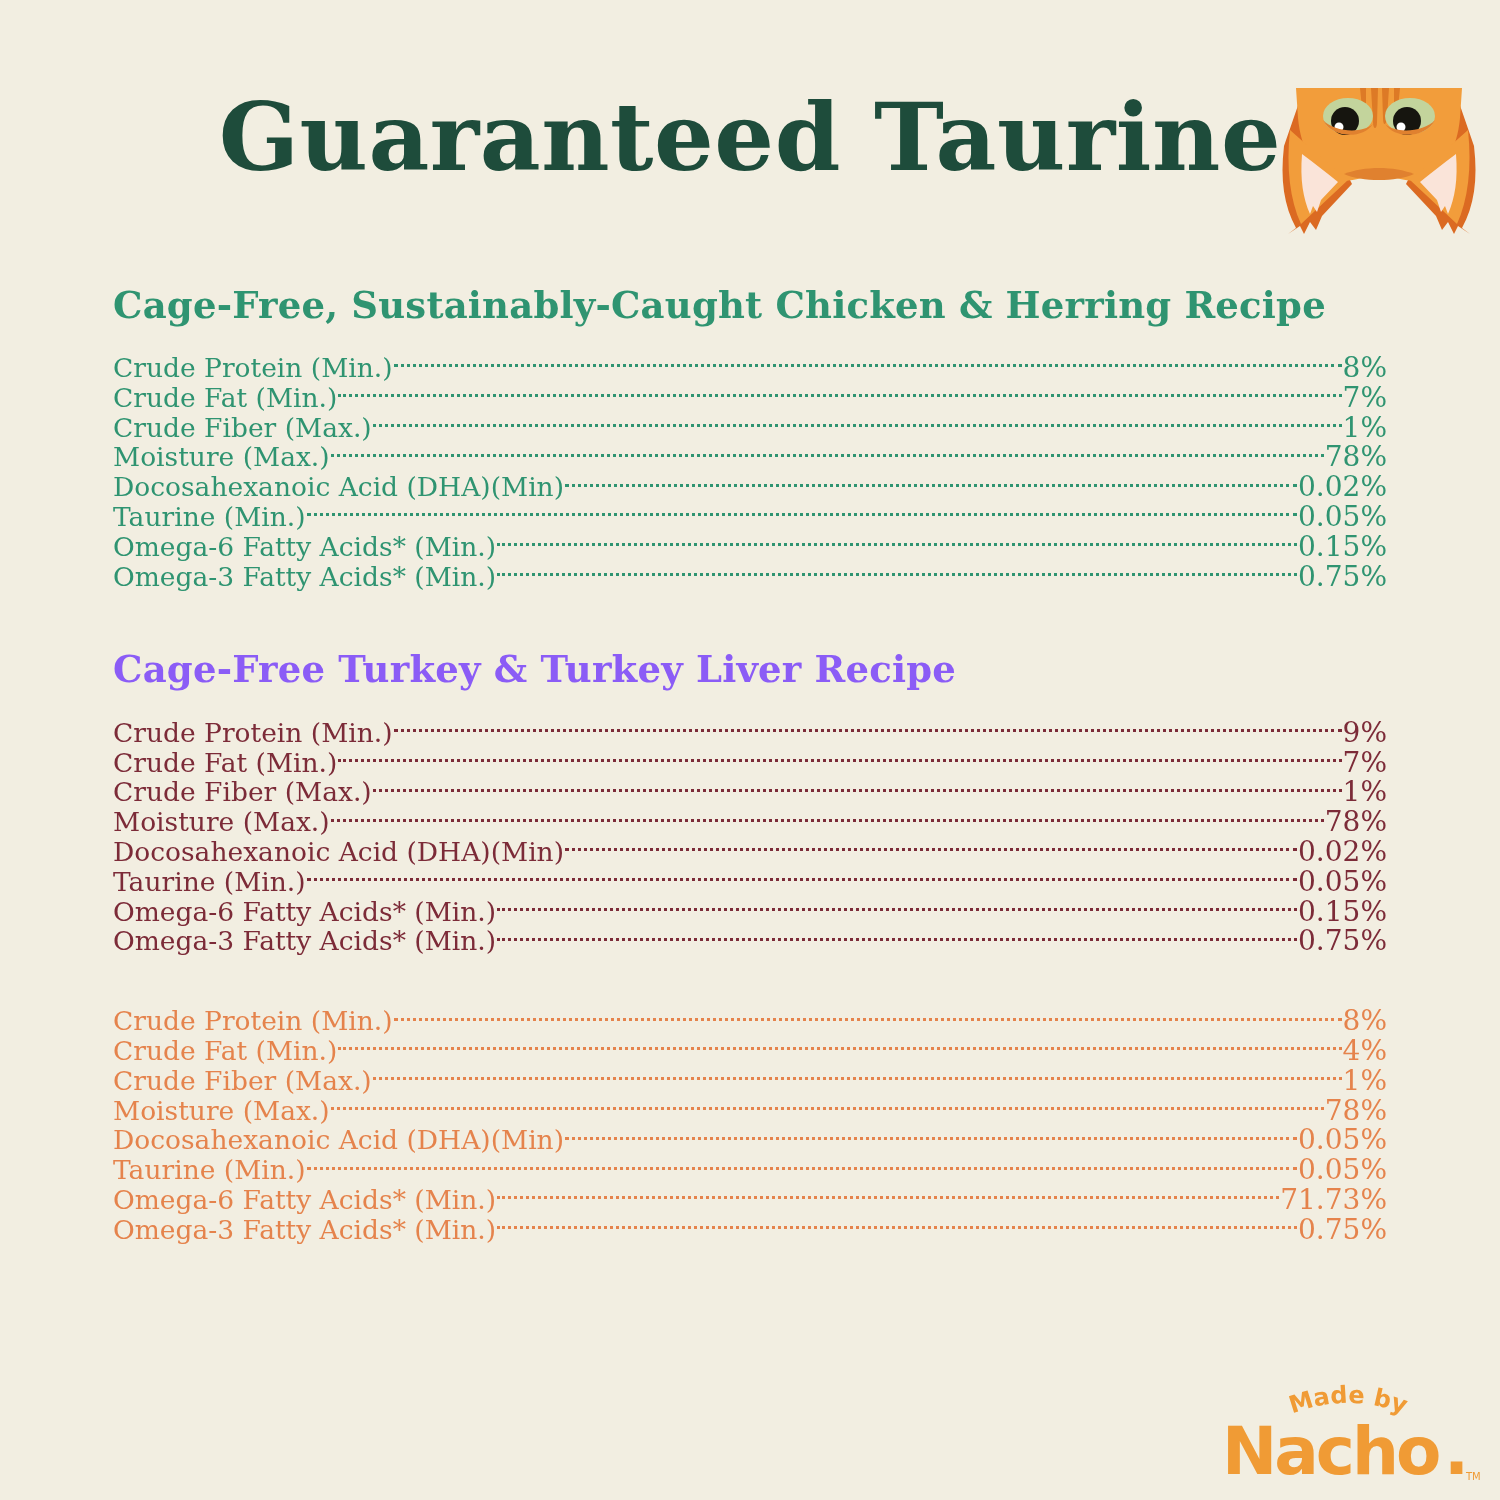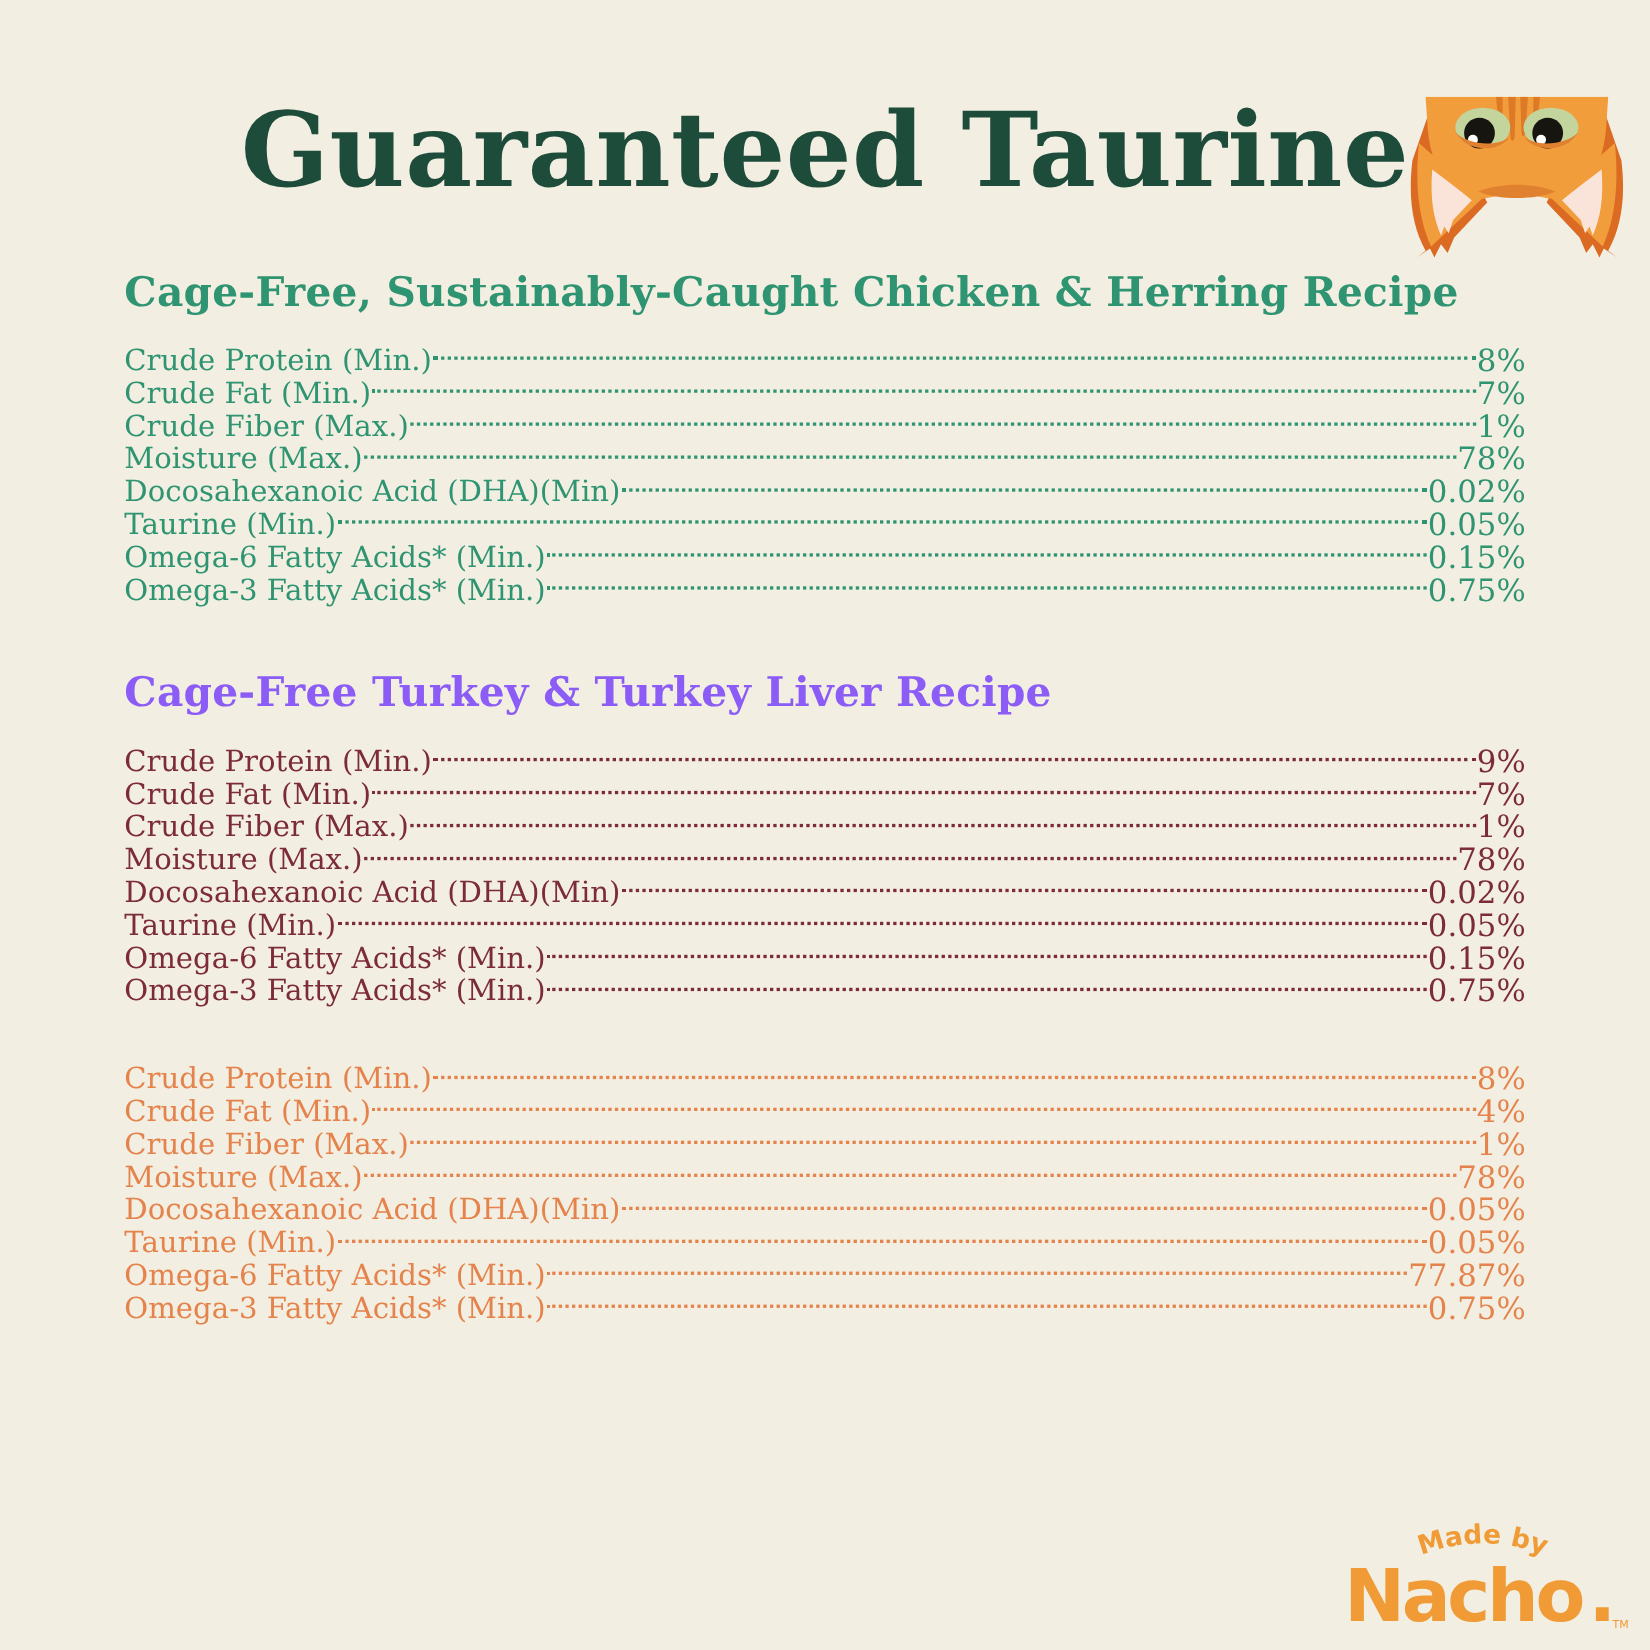--- a/index.html
+++ b/index.html
@@ -16,21 +16,21 @@
     margin: 88px 0 0 0;
     text-align: center;
     color: #1e4c3b;
     font-size: 94px;
     line-height: 1.05;
     font-weight: bold;
     letter-spacing: 0.5px;
   }
 
   section.ga-section { margin: 0; }
-  section.s1 { margin-top: 56px; }
+  section.s1 { margin-top: 96px; }
   section.s2 { margin-top: 56px; }
   section.s3 { margin-top: 50px; }
 
   h2.section-heading {
     font-size: 37px;
     line-height: 1.2;
     font-weight: bold;
     margin: 0 0 26px 0;
     letter-spacing: 0.2px;
   }
@@ -229,21 +229,21 @@
           <span class="value">0.05%</span>
         </li>
       <li class="row">
           <span class="label">Taurine (Min.)</span>
           <span class="leader"></span>
           <span class="value">0.05%</span>
         </li>
       <li class="row">
           <span class="label">Omega-6 Fatty Acids* (Min.)</span>
           <span class="leader"></span>
-          <span class="value">77.87%</span>
+          <span class="value">71.73%</span>
         </li>
       <li class="row">
           <span class="label">Omega-3 Fatty Acids* (Min.)</span>
           <span class="leader"></span>
           <span class="value">0.75%</span>
         </li>
     </ul>
   </section>
 
 </div>

